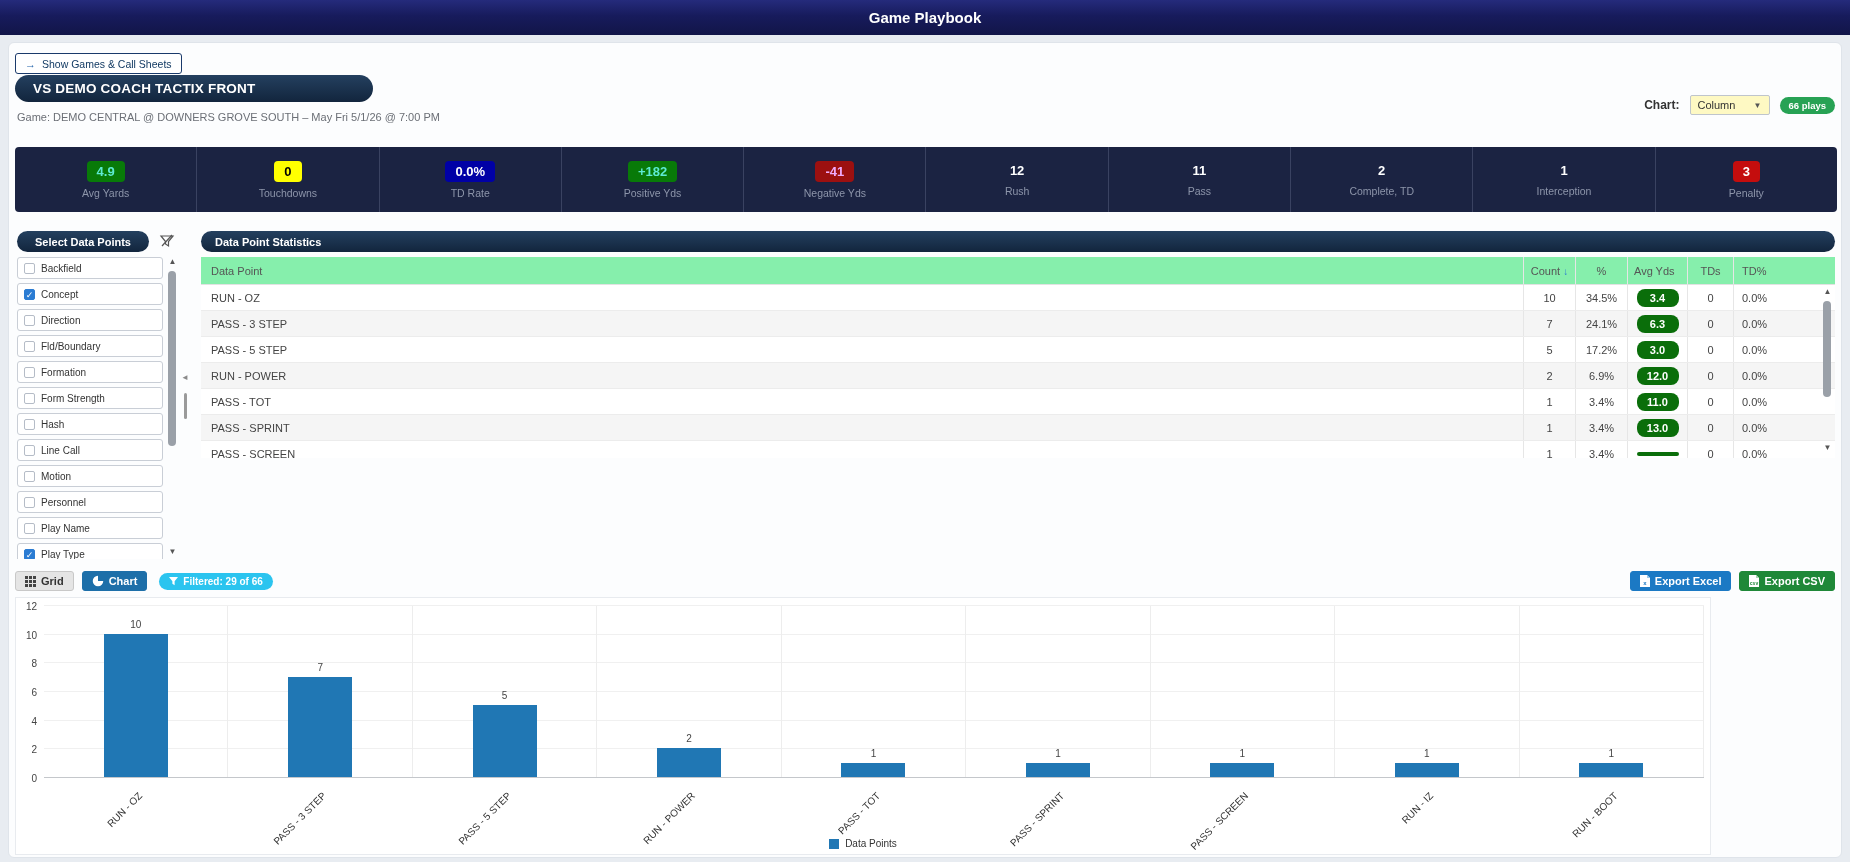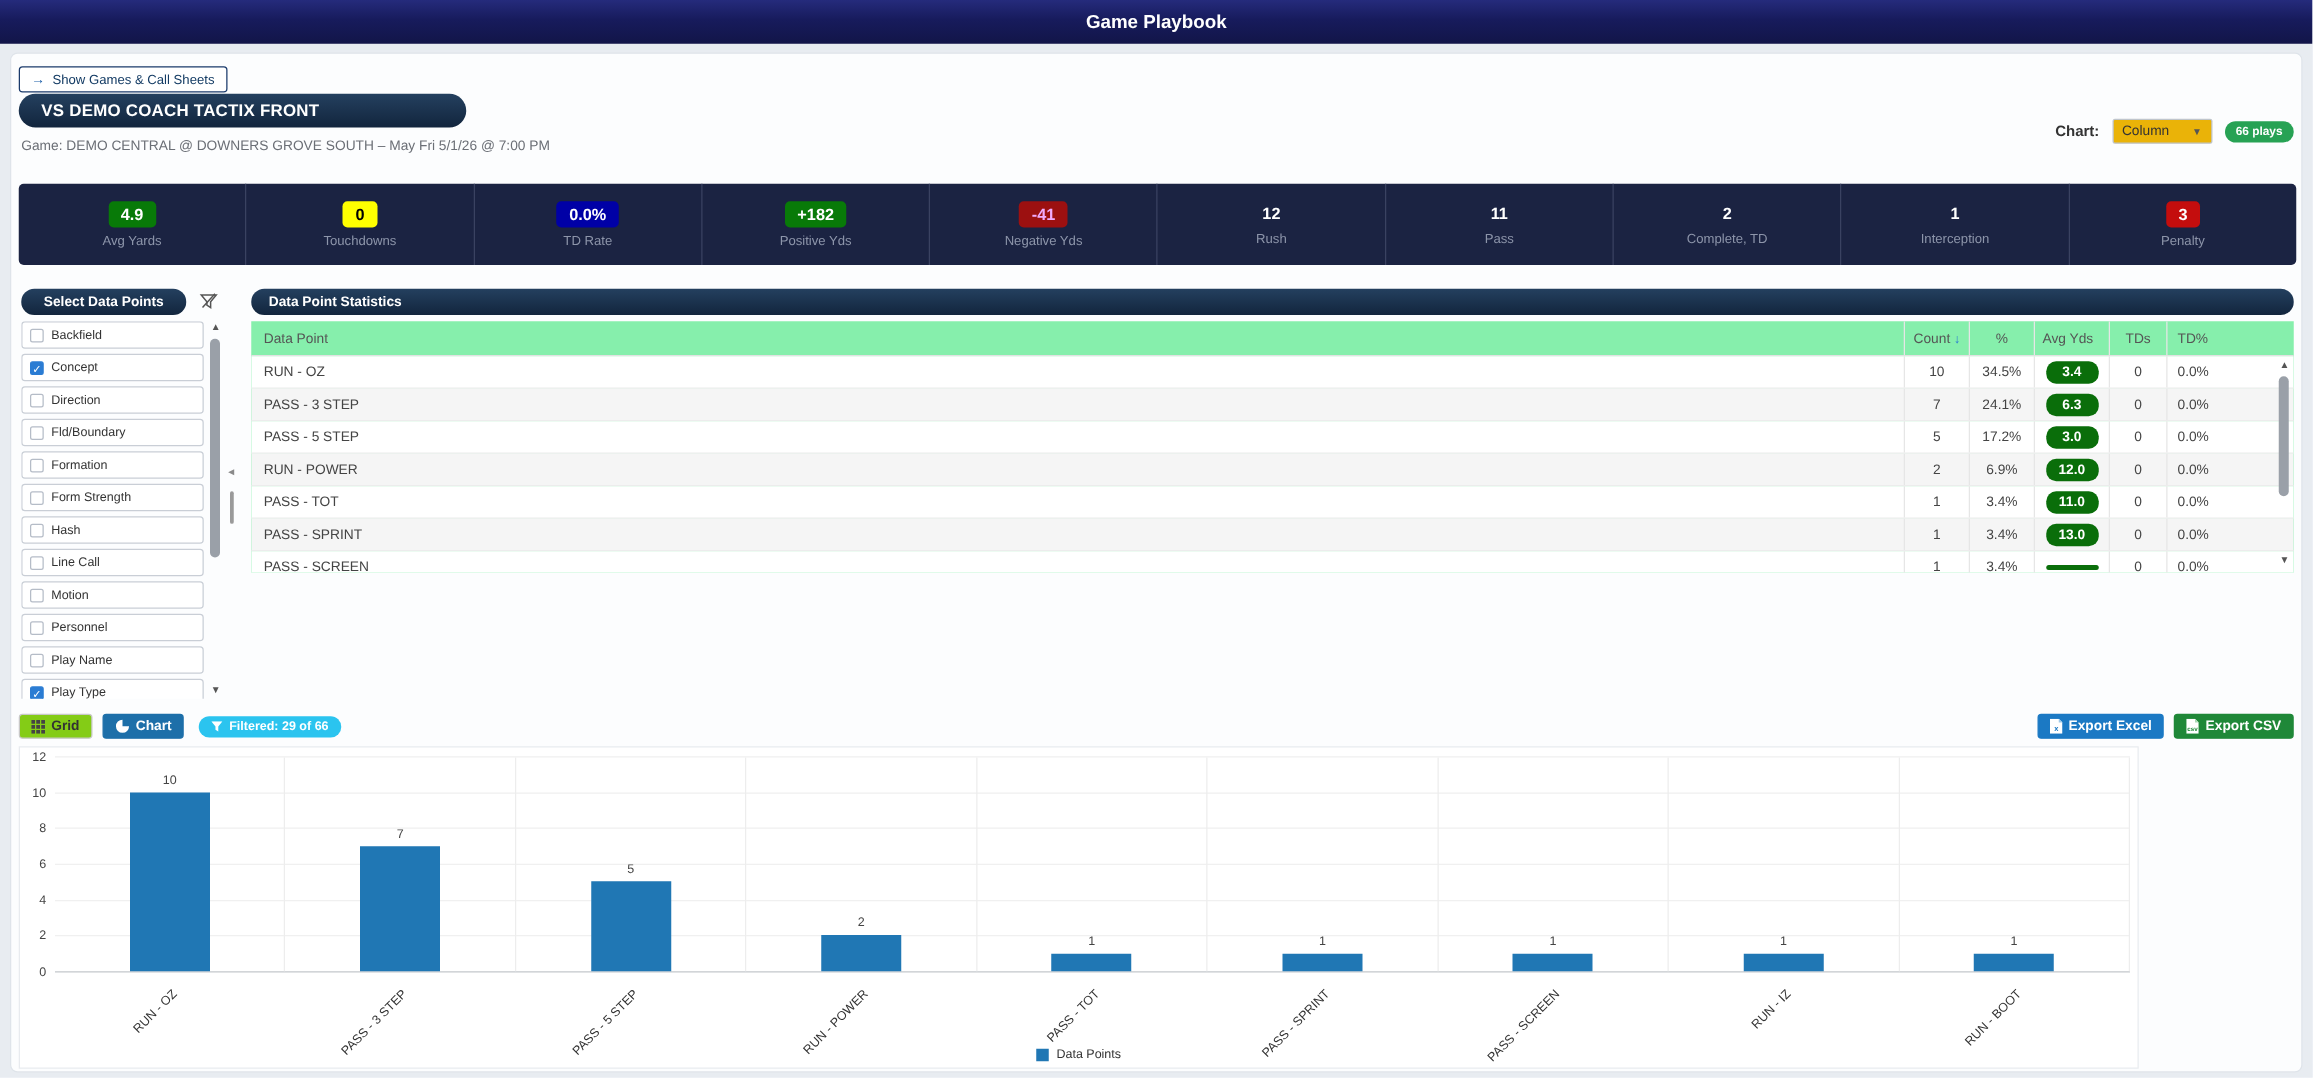--- a/index.html
+++ b/index.html
@@ -23,35 +23,35 @@
     font-family:"Liberation Sans", sans-serif; }
   .show-games .arr { color:#1d5fa8; font-size:11px; }
 
   .navy-pill { background:linear-gradient(180deg,#24405f 0%,#12253d 100%); color:#fff; font-weight:bold; }
   .vs-pill { position:absolute; left:6px; top:32px; width:358px; height:27px; border-radius:14px;
     display:flex; align-items:center; padding-left:18px; font-size:13.5px; letter-spacing:.2px; }
   .game-info { position:absolute; left:8px; top:68px; font-size:11px; color:#6b6f76; }
 
   .chart-select-row { position:absolute; right:6px; top:52px; display:flex; align-items:center; gap:10px; }
   .chart-select-row .lbl { font-size:12px; font-weight:bold; color:#333; }
-  .fake-select { width:80px; height:20px; border:1px solid #bfc5cc; border-radius:2px; background:#eab308;
+  .fake-select { width:80px; height:20px; border:1px solid #bfc5cc; border-radius:2px; background:#fef9c3;
     display:flex; align-items:center; justify-content:space-between; padding:0 7px; font-size:11px; color:#333; cursor:pointer; }
   .fake-select .car { font-size:8px; color:#555; }
   .plays-badge { background:#27a254; color:#fff; font-weight:bold; font-size:9.5px;
     border-radius:9px; padding:3px 9px; }
 
   
   .stats-bar { position:absolute; left:6px; top:104px; width:1822px; height:65px;
     background:#1b2342; border-radius:4px; display:flex; }
   .stat-seg { flex:1; display:flex; flex-direction:column; align-items:center; justify-content:center;
     border-right:1px solid #3a4261; }
   .stat-seg:last-child { border-right:none; }
   .sv { font-weight:bold; font-size:13px; border-radius:4px; padding:3px 10px; line-height:15px; }
   .sv.blue-text { color:#2a7df2; font-size:15px; padding:0; }
-  .sv.green-box { background:#087a08; color:#ffffff; }
+  .sv.green-box { background:#087a08; color:#5eead4; }
   .sv.yellow-box { background:#ffff00; color:#000; }
   .sv.navy-box { background:#0000a6; color:#fff; }
   .sv.darkred-box { background:#9c1010; color:#f0abfc; }
   .sv.red-box { background:#c40d0d; color:#fff; }
   .sv.plain { color:#fff; padding:0 0 2px 0; }
   .stat-label { font-size:10.5px; color:#8d95aa; margin-top:5px; }
 
   
   .sel-pill { position:absolute; left:8px; top:188px; width:132px; height:21px; border-radius:11px;
     display:flex; align-items:center; justify-content:center; font-size:11px; cursor:pointer; }
@@ -87,21 +87,21 @@
   .thead .tc-avg { justify-content:flex-start; padding-left:6px; }
   .sort-arrow { color:#2b7cd3; font-size:10px; margin-left:3px; }
   .avg-badge { display:inline-block; min-width:42px; padding:2px 4px; line-height:14px; background:#0a6e0a;
     color:#fff; border-radius:8px; font-weight:bold; font-size:11px; text-align:center; }
   .tbl-sb { right:8px; top:244px; height:166px; position:absolute; width:11px; }
 
   
   .view-toolbar { position:absolute; left:6px; right:6px; top:528px; height:20px; display:flex; align-items:center; }
   .vbtn { height:20px; display:flex; align-items:center; gap:5px; padding:0 9px; border-radius:3px;
     font-size:11px; font-weight:bold; cursor:pointer; font-family:"Liberation Sans", sans-serif; }
-  .btn-grid { background:#84cc16; border:1px solid #c8c8c8; color:#333; }
+  .btn-grid { background:#e5e5e5; border:1px solid #c8c8c8; color:#333; }
   .btn-chart { background:#1d6fa9; border:1px solid #1d6fa9; color:#fff; margin-left:8px; }
   .badge-filtered { background:#2bc4ef; color:#fff; border-radius:10px; font-size:10px; font-weight:bold;
     display:flex; align-items:center; gap:5px; padding:0 10px; height:17px; margin-left:12px; cursor:pointer; }
   .export-group { margin-left:auto; display:flex; gap:8px; }
   .btn-excel { background:#1b79c4; border:1px solid #1b79c4; color:#fff; }
   .btn-csv { background:#1f8838; border:1px solid #1f8838; color:#fff; }
 
   
   .chart-box { position:absolute; left:6px; top:554px; width:1696px; height:258px; background:#fff;
     border:1px solid #e8ebef; }

